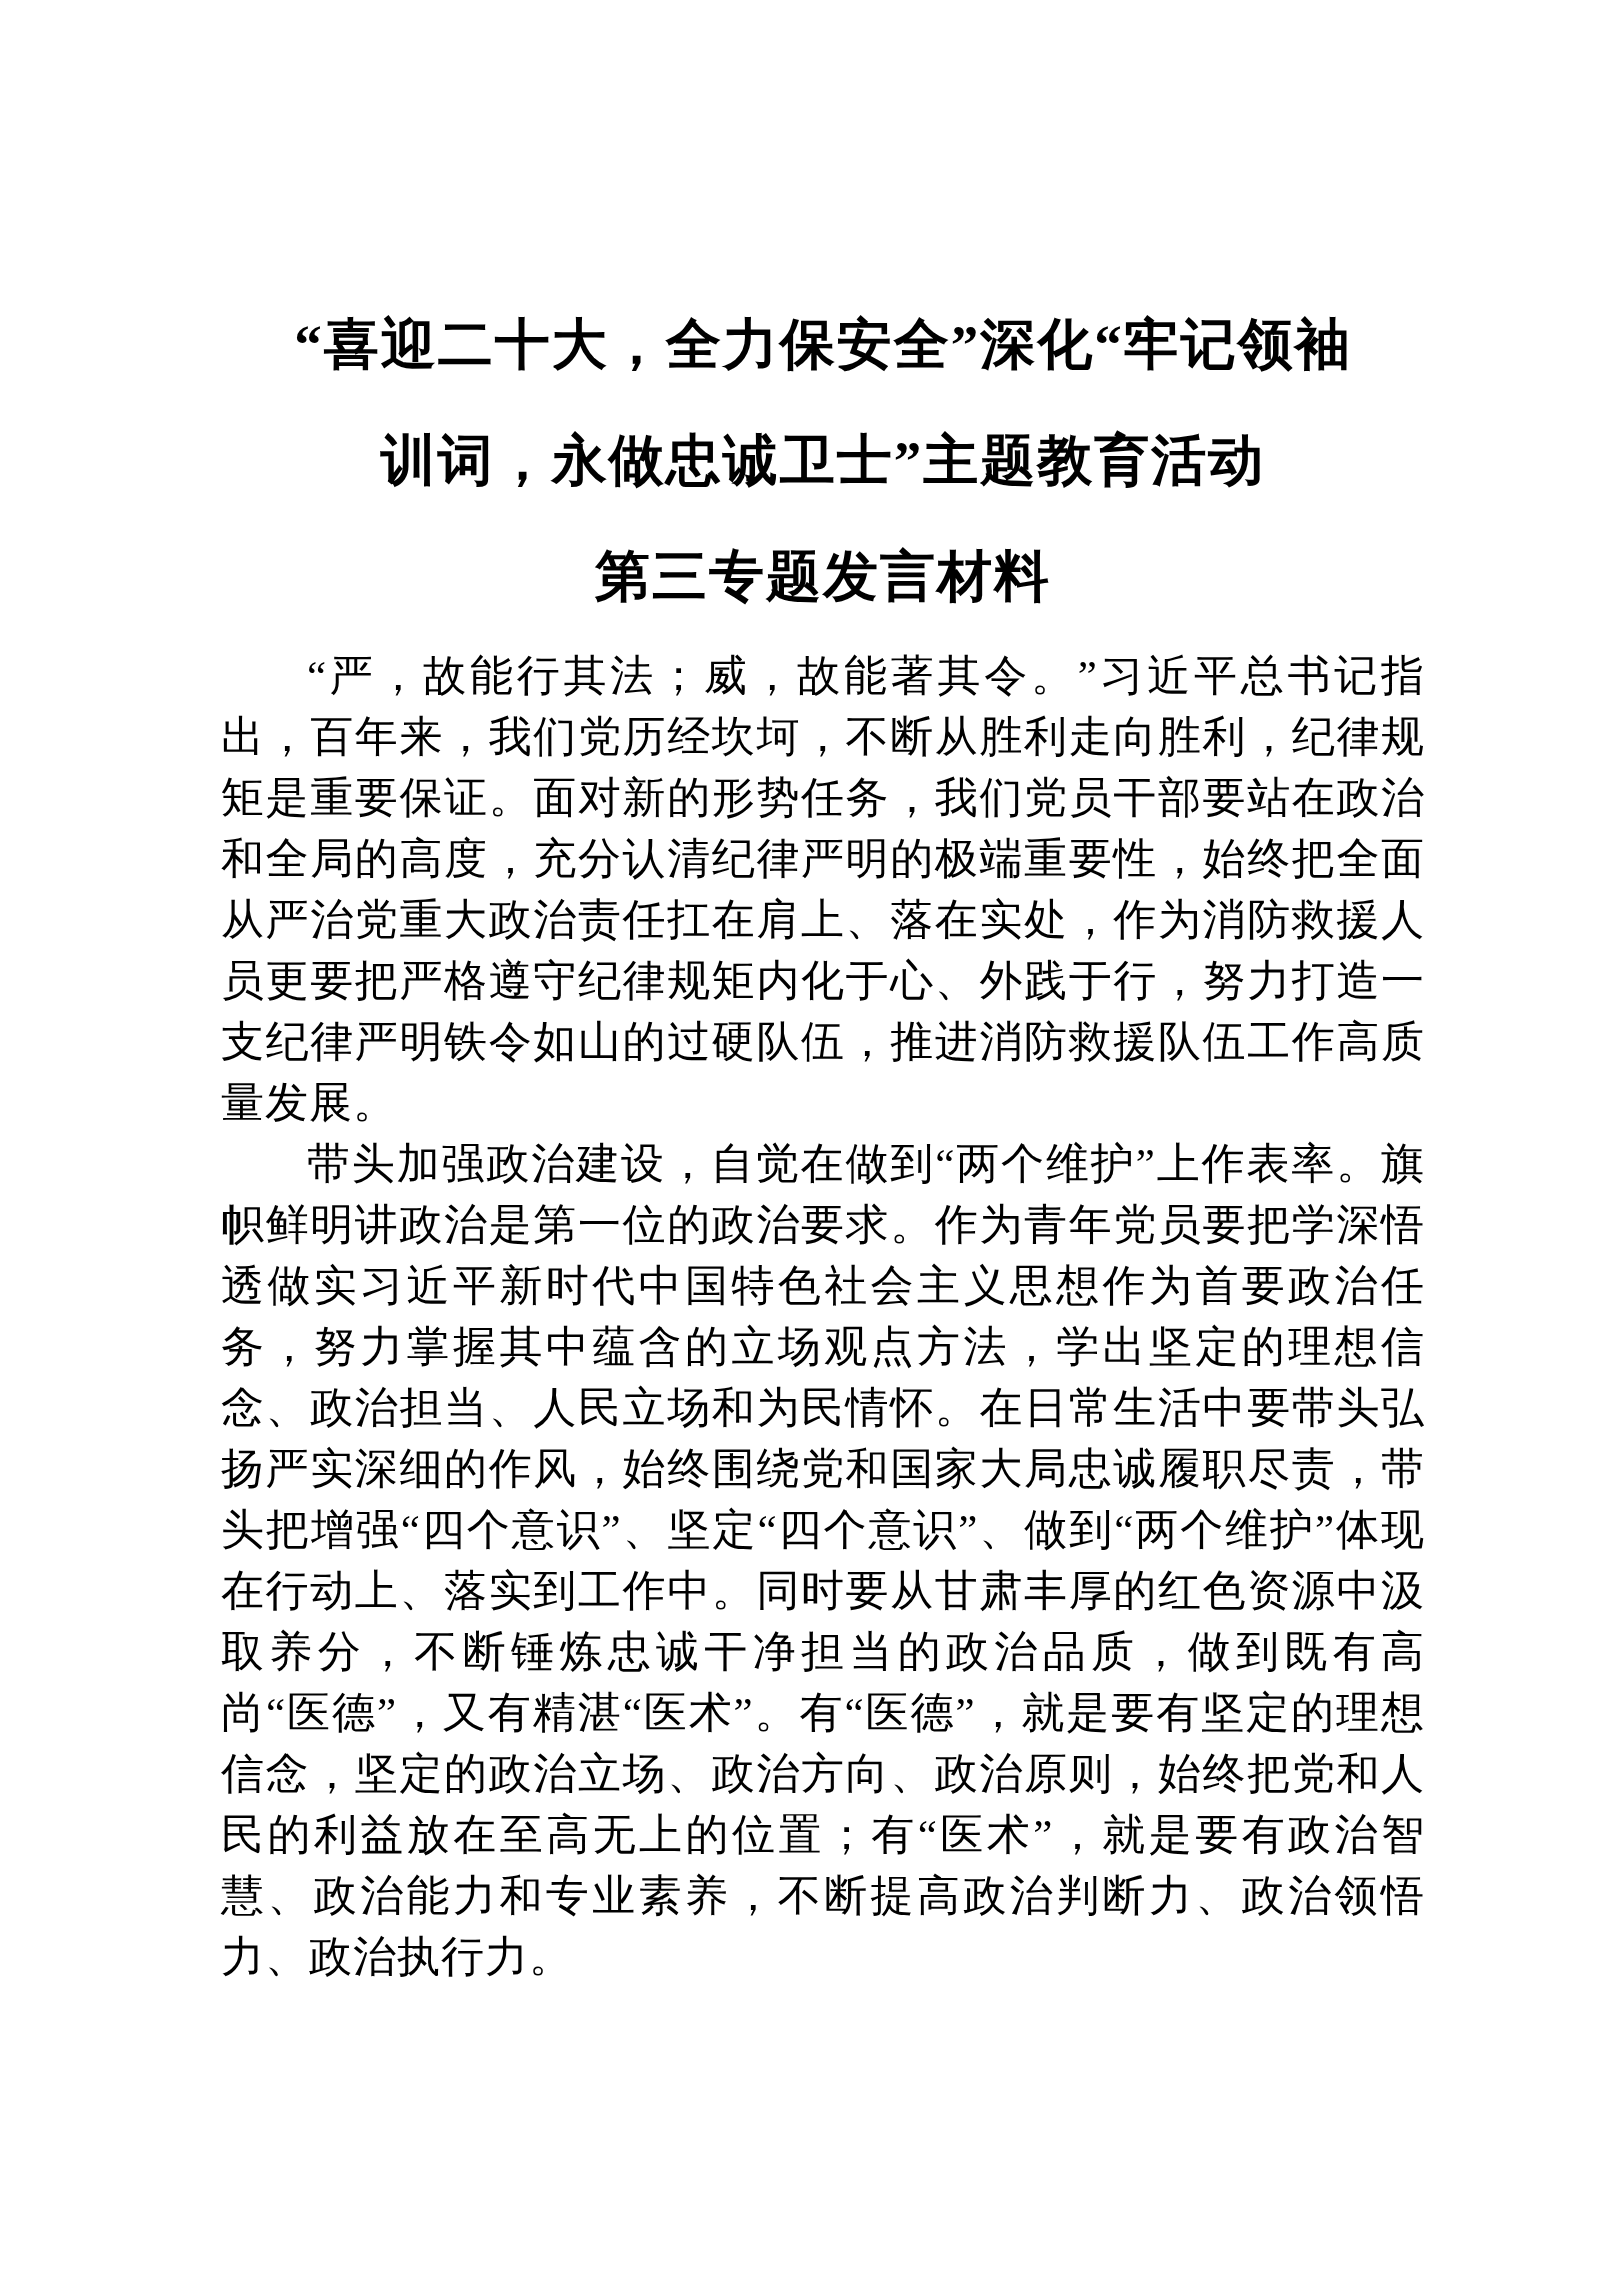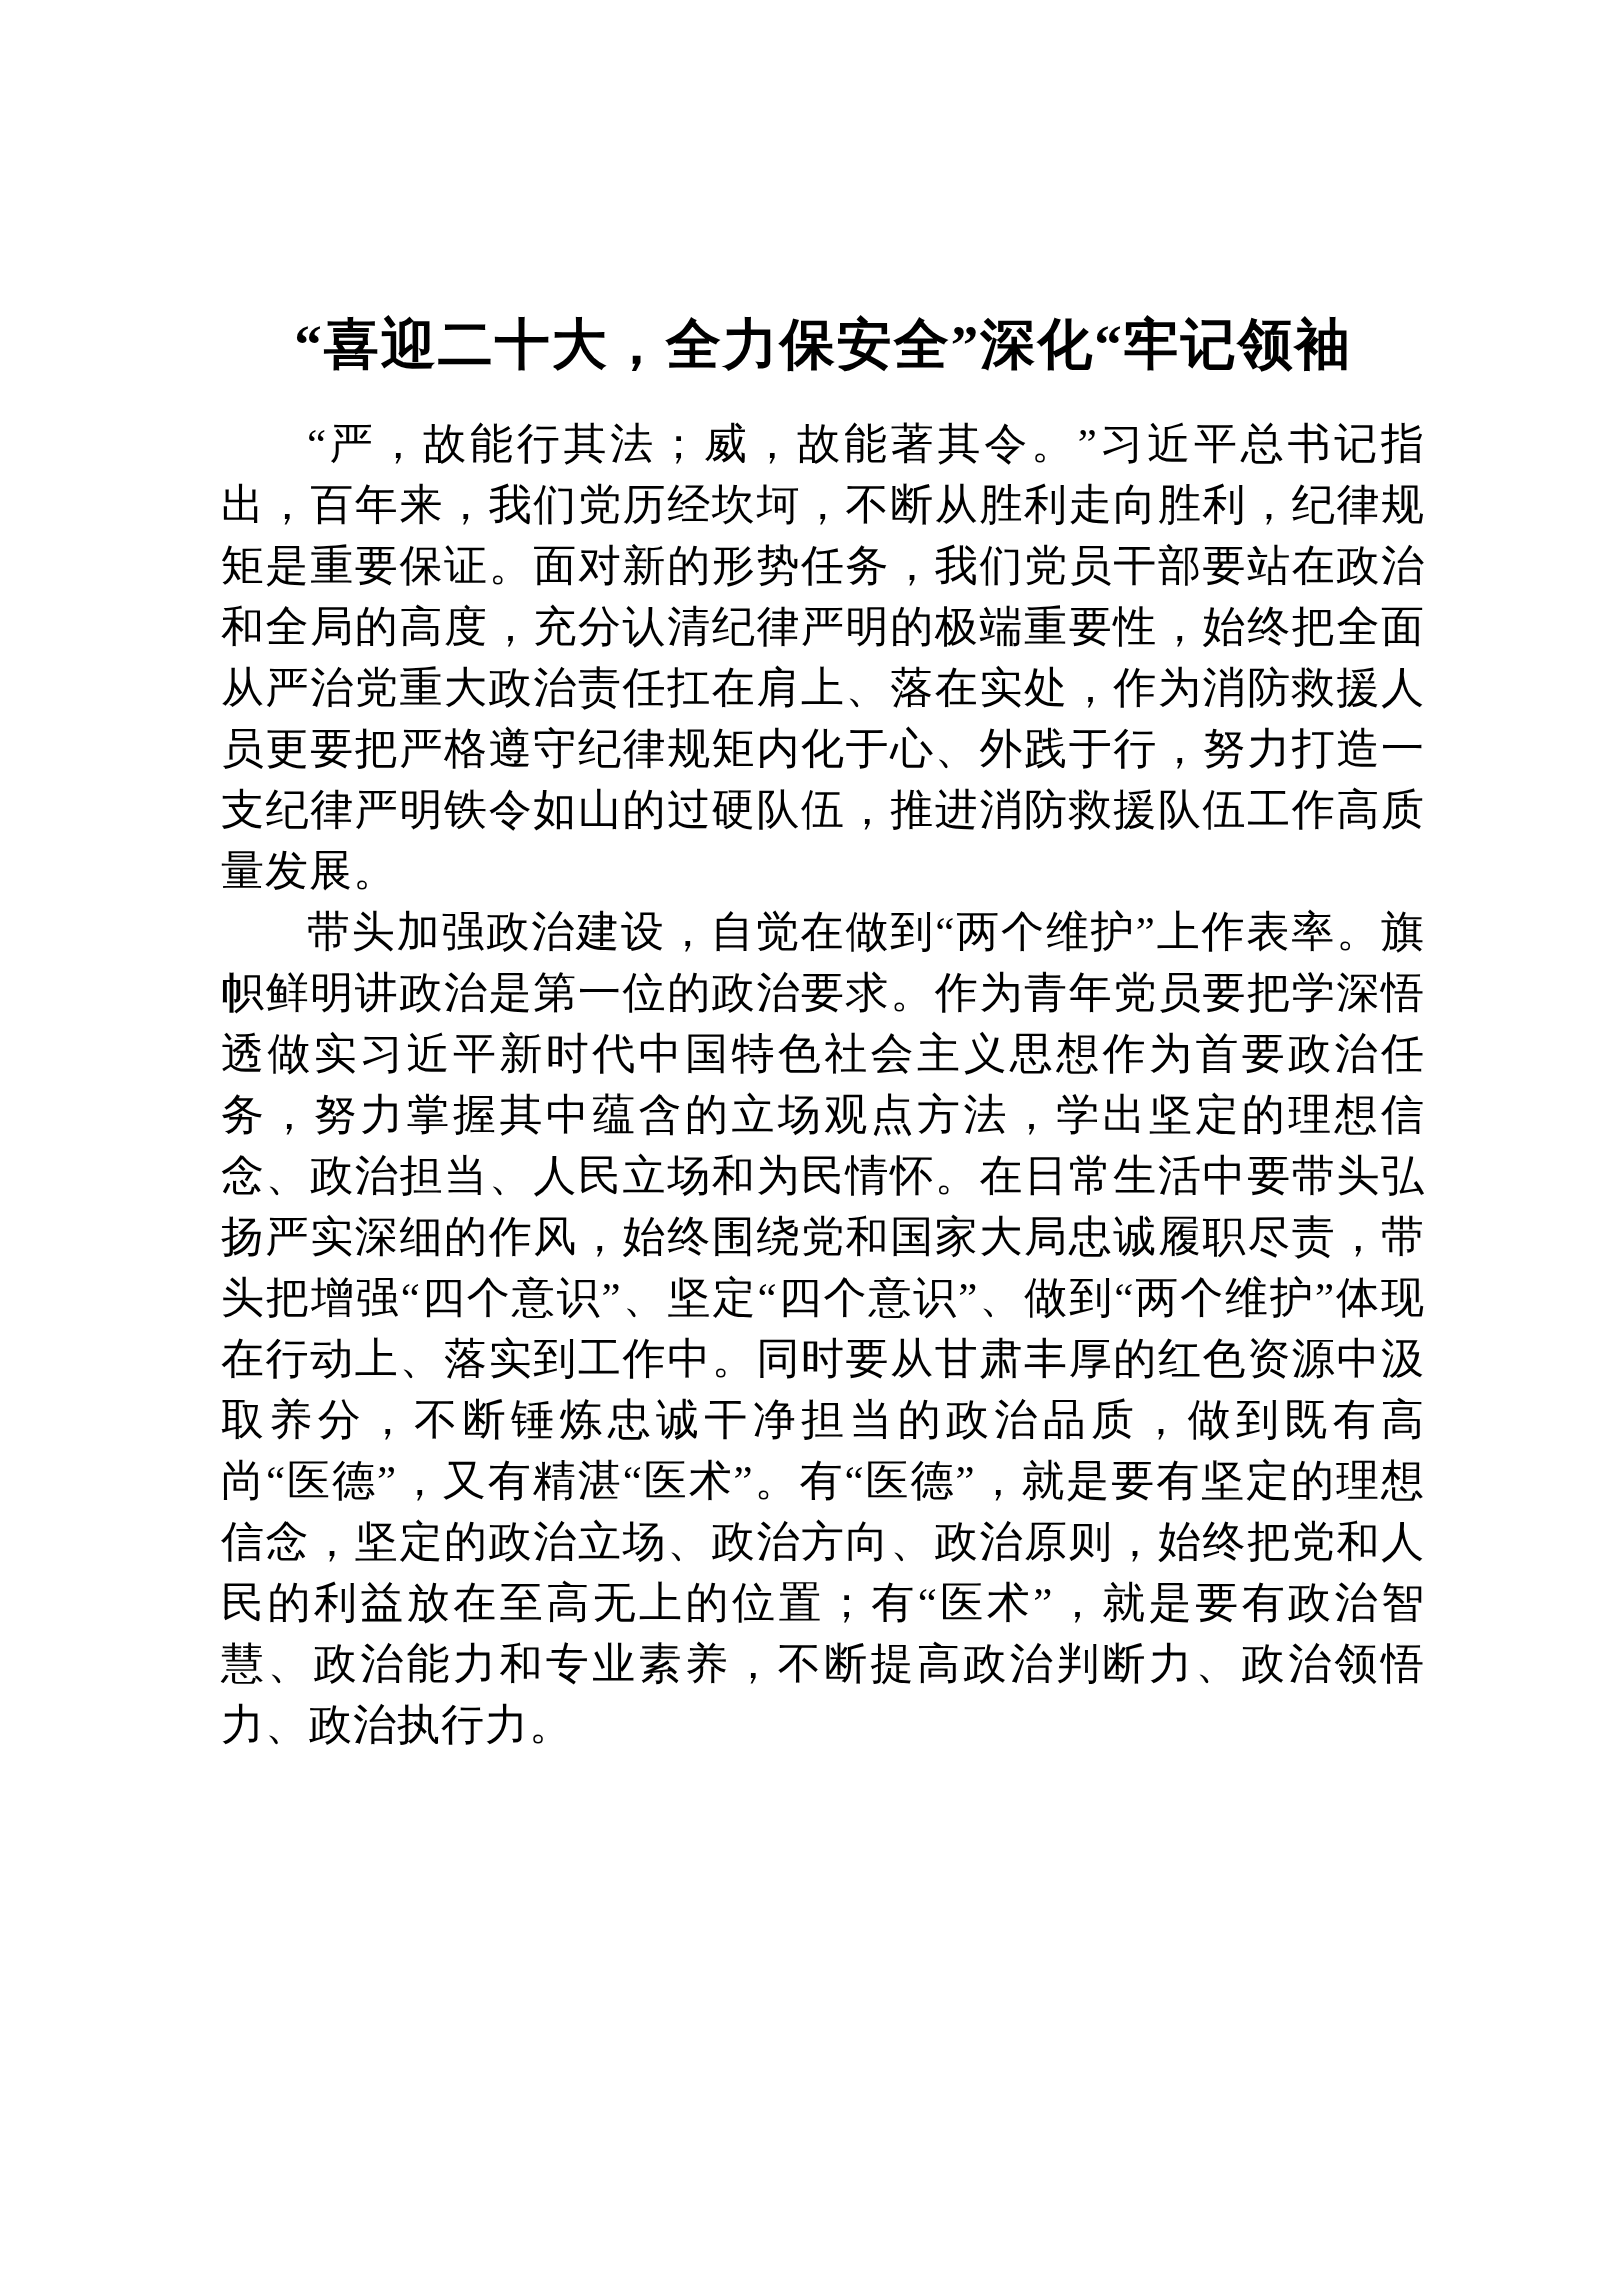--- a/index.html
+++ b/index.html
@@ -53,20 +53,22 @@
   }
 </style>
 </head>
 <body>
 
 <div class="page">
   <div class="content">
 
     <h1 class="title">
       <div class="title-line">“喜迎二十大，全力保安全”深化“牢记领袖</div>
+      <div class="title-line">训词，永做忠诚卫士”主题教育活动</div>
+      <div class="title-line">第三专题发言材料</div>
     </h1>
 
 
     <div class="body-text">
       <p>“严，故能行其法；威，故能著其令。”习近平总书记指出，百年来，我们党历经坎坷，不断从胜利走向胜利，纪律规矩是重要保证。面对新的形势任务，我们党员干部要站在政治和全局的高度，充分认清纪律严明的极端重要性，始终把全面从严治党重大政治责任扛在肩上、落在实处，作为消防救援人员更要把严格遵守纪律规矩内化于心、外践于行，努力打造一支纪律严明铁令如山的过硬队伍，推进消防救援队伍工作高质量发展。</p>
       <p>带头加强政治建设，自觉在做到“两个维护”上作表率。旗帜鲜明讲政治是第一位的政治要求。作为青年党员要把学深悟透做实习近平新时代中国特色社会主义思想作为首要政治任务，努力掌握其中蕴含的立场观点方法，学出坚定的理想信念、政治担当、人民立场和为民情怀。在日常生活中要带头弘扬严实深细的作风，始终围绕党和国家大局忠诚履职尽责，带头把增强“四个意识”、坚定“四个意识”、做到“两个维护”体现在行动上、落实到工作中。同时要从甘肃丰厚的红色资源中汲取养分，不断锤炼忠诚干净担当的政治品质，做到既有高尚“医德”，又有精湛“医术”。有“医德”，就是要有坚定的理想信念，坚定的政治立场、政治方向、政治原则，始终把党和人民的利益放在至高无上的位置；有“医术”，就是要有政治智慧、政治能力和专业素养，不断提高政治判断力、政治领悟力、政治执行力。</p>
     </div>
 
   </div>
 </div>

